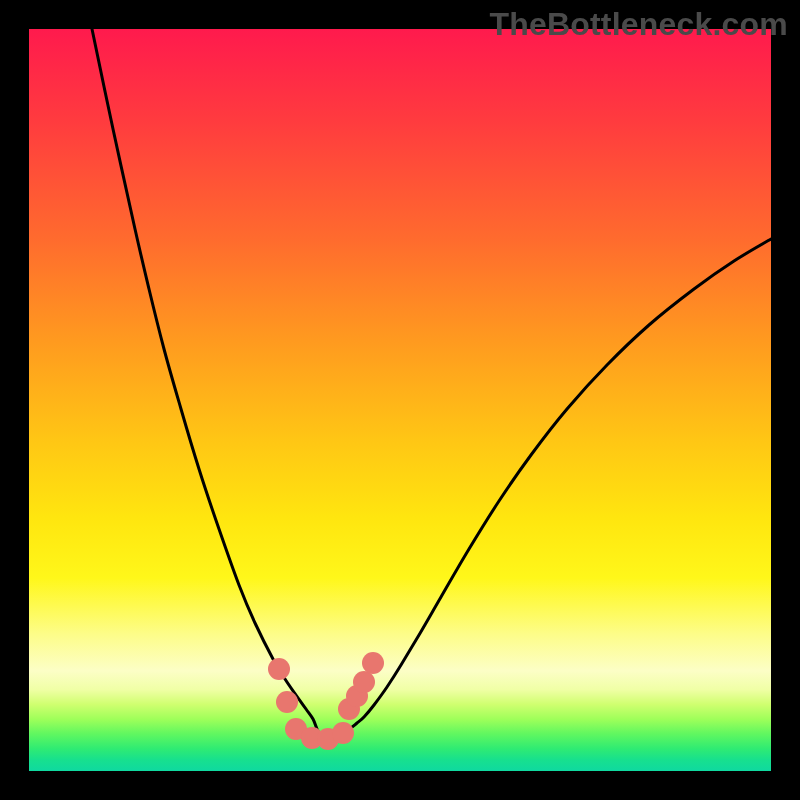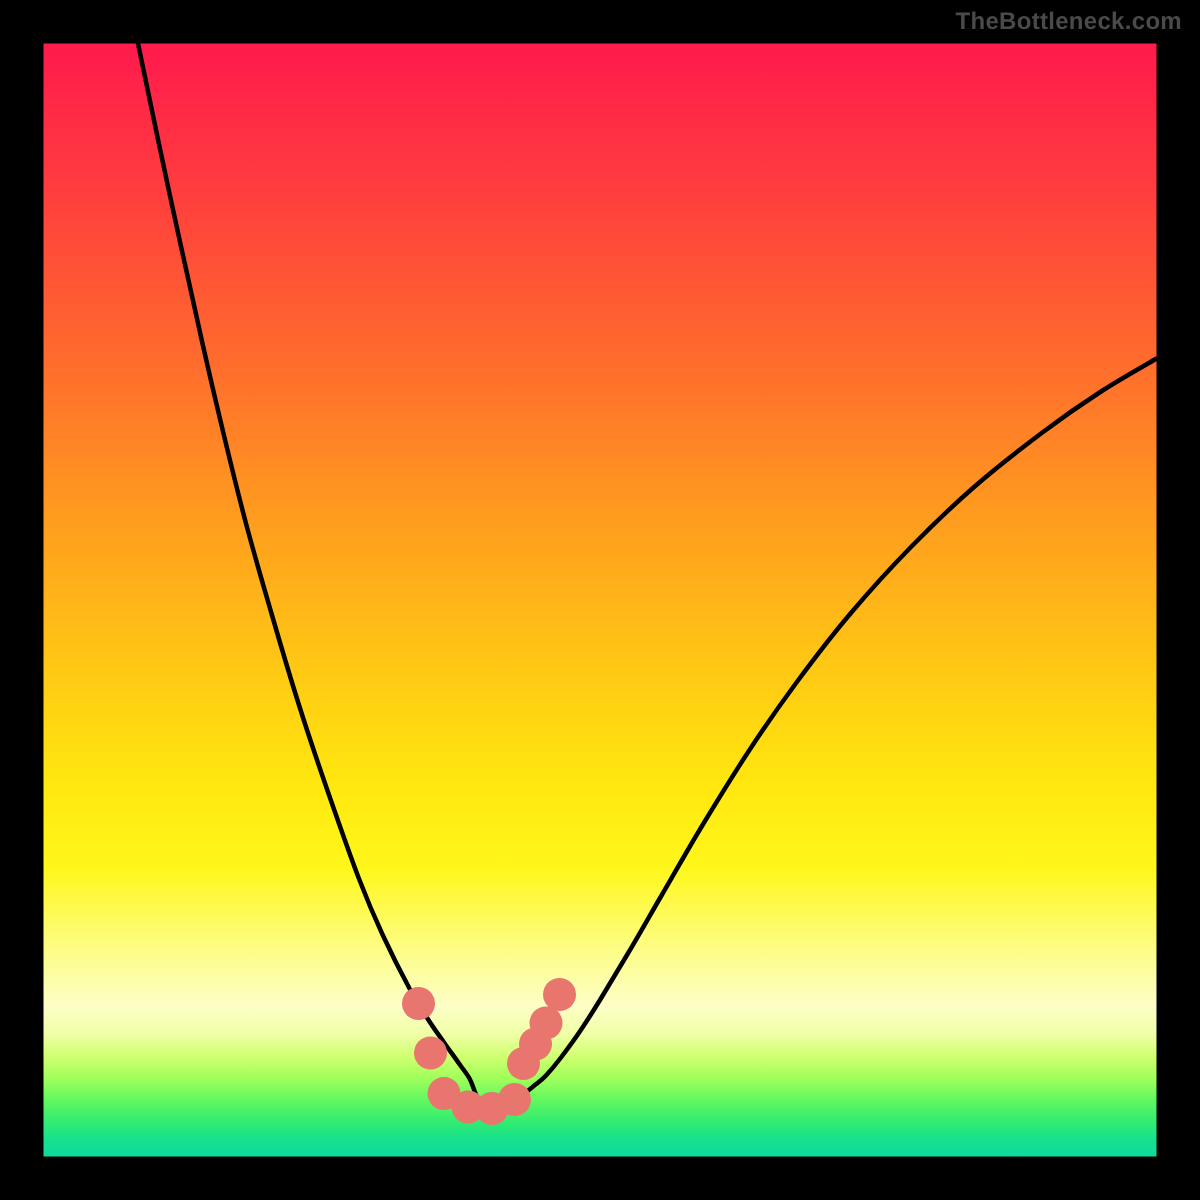--- a/index.html
+++ b/index.html
@@ -40,21 +40,21 @@
       #2feb73 97%,
       #17e08e 98.5%,
       #0fd9a0 100%
     );
   }
   .watermark {
     position: absolute;
     top: 6px;
     right: 12px;
     color: #4a4a4a;
-    font-size: 16px;
+    font-size: 32px;
     font-weight: 600;
     letter-spacing: 0.2px;
     z-index: 5;
     user-select: none;
   }
   svg.curve {
     position: absolute;
     left: 0;
     top: 0;
     width: 742px;

